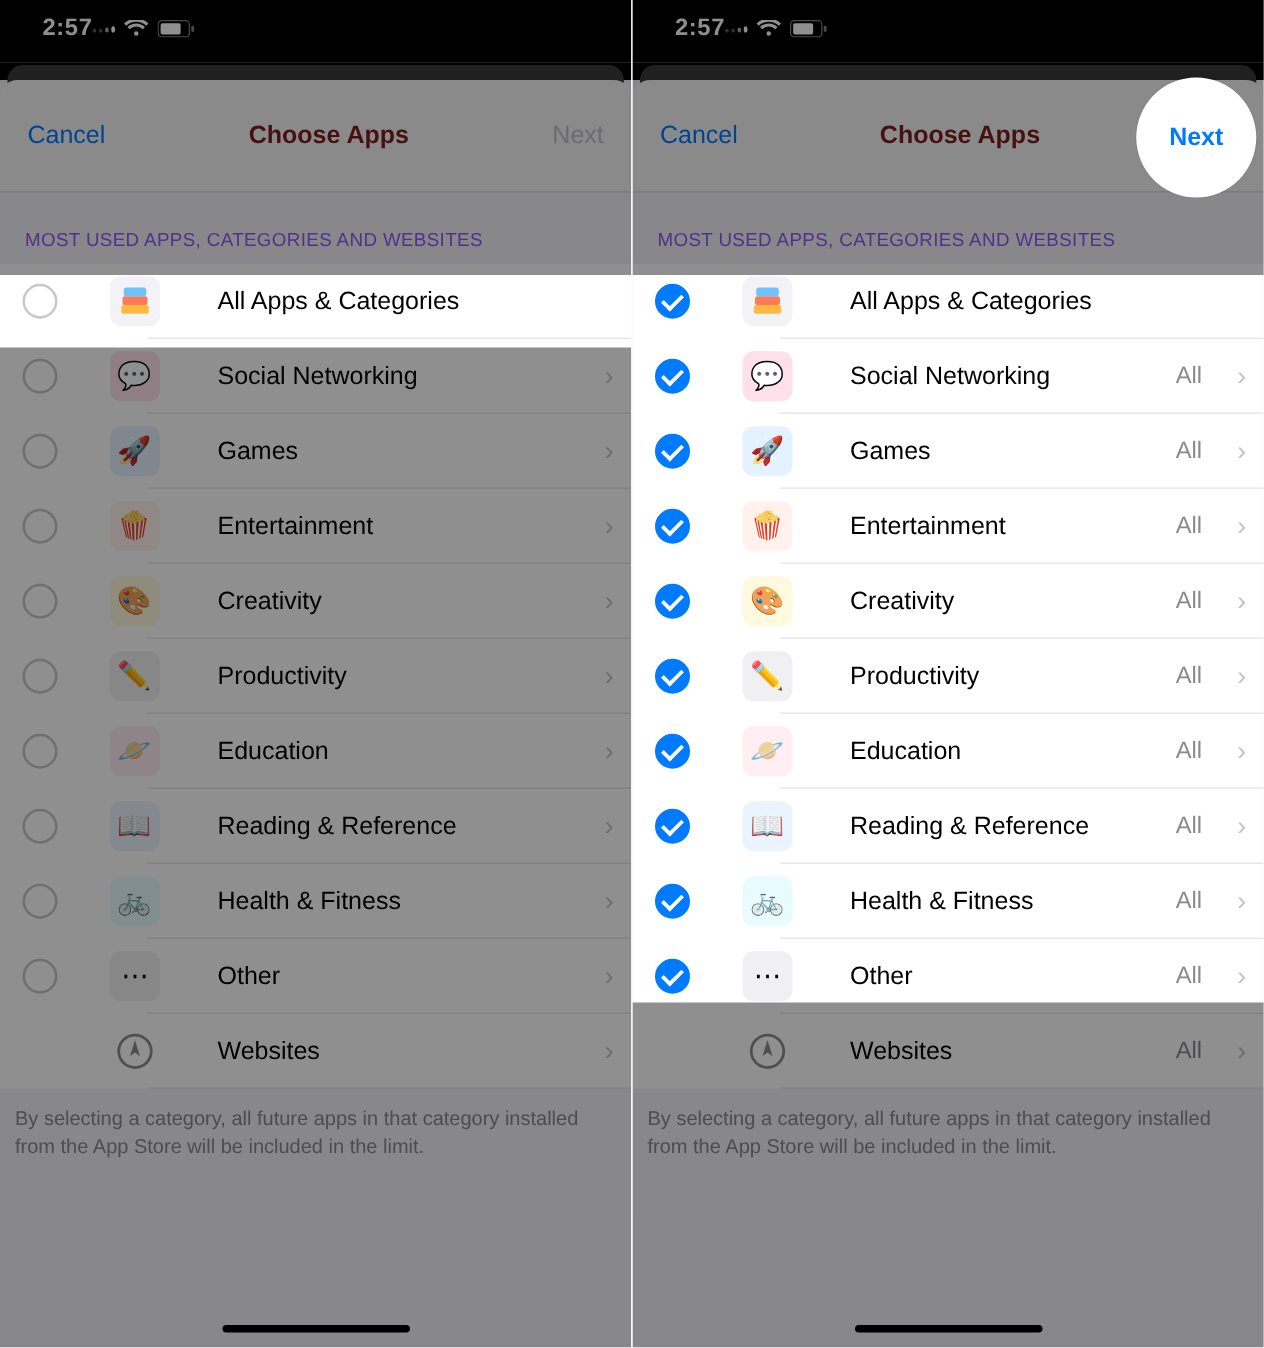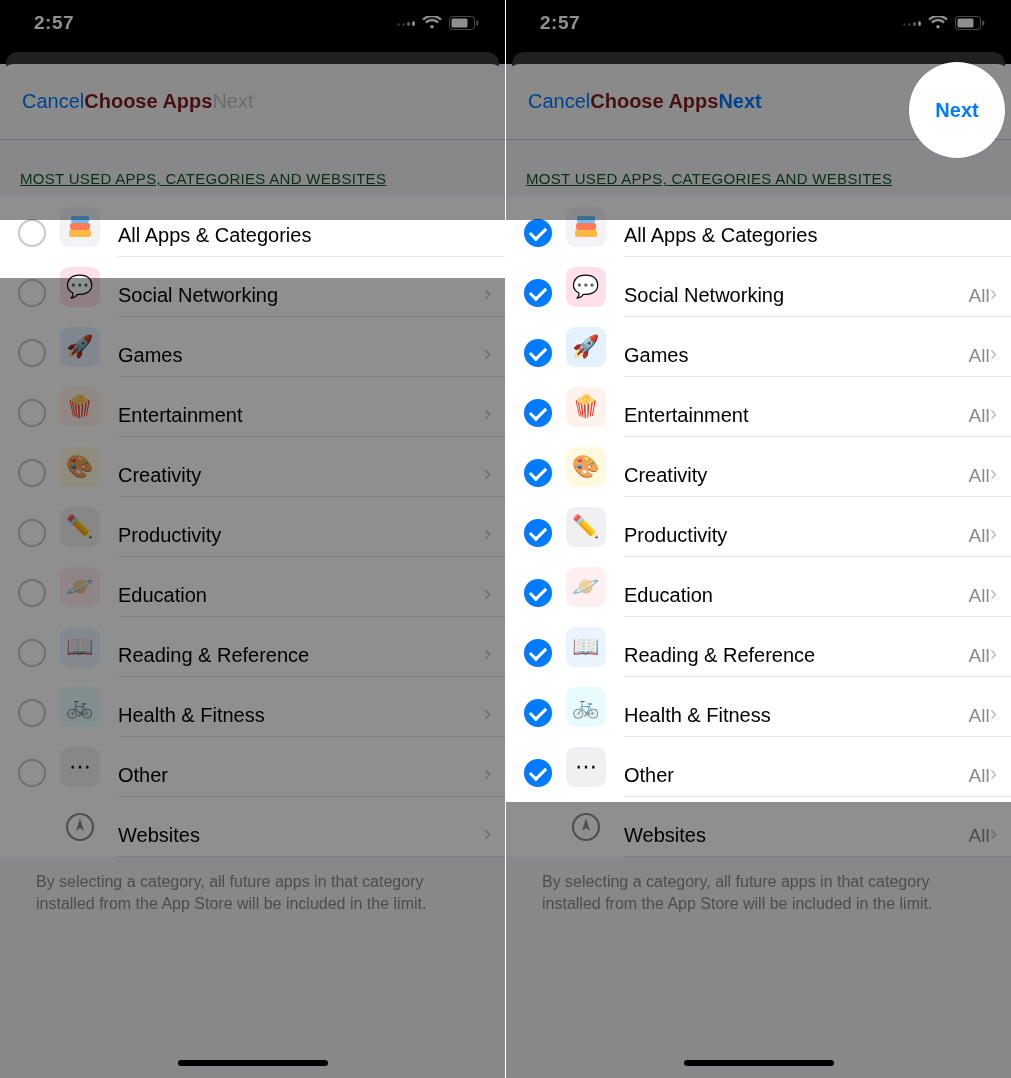--- a/index.html
+++ b/index.html
@@ -18,21 +18,21 @@
     position: relative;
     overflow: hidden;
   }
   .phone + .phone { margin-left: 1px; }
   .status-bar {
     height: 50px;
     background: #000;
     color: #fff;
     display: flex;
     align-items: center;
-    justify-content: space-between;
+    justify-content: flex-start;
     padding: 0 26px 4px 34px;
   }
   .status-time { font-weight: 600; font-size: 19px; letter-spacing: 0.5px; }
   .status-right { display: flex; align-items: center; gap: 7px; }
   .dots { display:flex; gap:2px; align-items:flex-end; }
   .dots span { width:3px; height:3px; border-radius:50%; background:#555; }
   .dots span:nth-child(3){ background:#aaa; height:4px;}
   .dots span:nth-child(4){ background:#fff; height:5px;}
   .sheet-top {
     background: #000;
@@ -40,52 +40,52 @@
     position: relative;
   }
   .sheet-top::after {
     content:'';
     position:absolute;
     bottom:-12px; left:6px; right:6px; height:24px;
     background:#3a3a3c;
     border-radius: 12px 12px 0 0;
   }
   .nav {
-    height: 76px;
+    height: 90px;
     background: #f6f6f8;
     border-top-left-radius: 14px;
     border-top-right-radius: 14px;
     margin-top: 0;
     position: relative;
     z-index: 2;
     display: flex;
     align-items: center;
-    justify-content: flex-start;
+    justify-content: space-between;
     padding: 0 22px;
     border-bottom: 1px solid #c8c8cc;
   }
   .nav .cancel { color: #007aff; font-size: 20px; }
   .nav .title { font-weight: 600; font-size: 20px; color: #7f1d1d; }
   .nav .next { font-size: 20px; color: #c0c0c4; }
   .nav .next.active { color: #007aff; font-weight:600; }
   .section-header {
     font-size: 15px;
-    color: #14532d;
+    color: #8b5cf6;
     letter-spacing: 0.3px;
     padding: 30px 20px 10px 20px;
     background: #f2f2f7;
-    text-decoration: underline;
   }
   .list { background: #fff; }
   .row {
     display: flex;
-    align-items: flex-end;
+    align-items: center;
     padding: 10px 14px 10px 18px;
     min-height: 58px;
     position: relative;
+    gap: 28px;
   }
   .row .divider {
     position: absolute;
     left: 118px; right: 0; bottom: 0; height: 1px;
     background: #e3e3e6;
   }
   .check {
     width: 28px; height: 28px; border-radius: 50%;
     border: 2px solid #c7c7cc;
     flex-shrink: 0;
@@ -107,21 +107,21 @@
     display:flex; align-items:center; justify-content:center;
     font-size: 22px;
   }
   .row.websites .check { visibility:hidden; }
   .row.websites .app-icon { background:transparent; }
   .label { font-size: 20px; color:#000; flex:1; }
   .trailing { font-size: 19px; color:#8a8a8e; }
   .chevron { color:#c4c4c8; font-size:22px; font-weight:300; }
   .footer-note {
     font-size: 16px; color:#8a8a8e; line-height:1.35;
-    padding: 14px 20px 40px 36px;
+    padding: 14px 20px 40px 12px;
     background:#f2f2f7;
   }
   .home-indicator {
     position:absolute; bottom:12px; left:50%;
     transform:translateX(-50%);
     width:150px; height:6px; border-radius:3px; background:#000;
   }
   
   .phone .ov { position:absolute; left:0; right:0; background:rgba(0,0,0,0.44); z-index:50; pointer-events:none; }
   .next-highlight {

